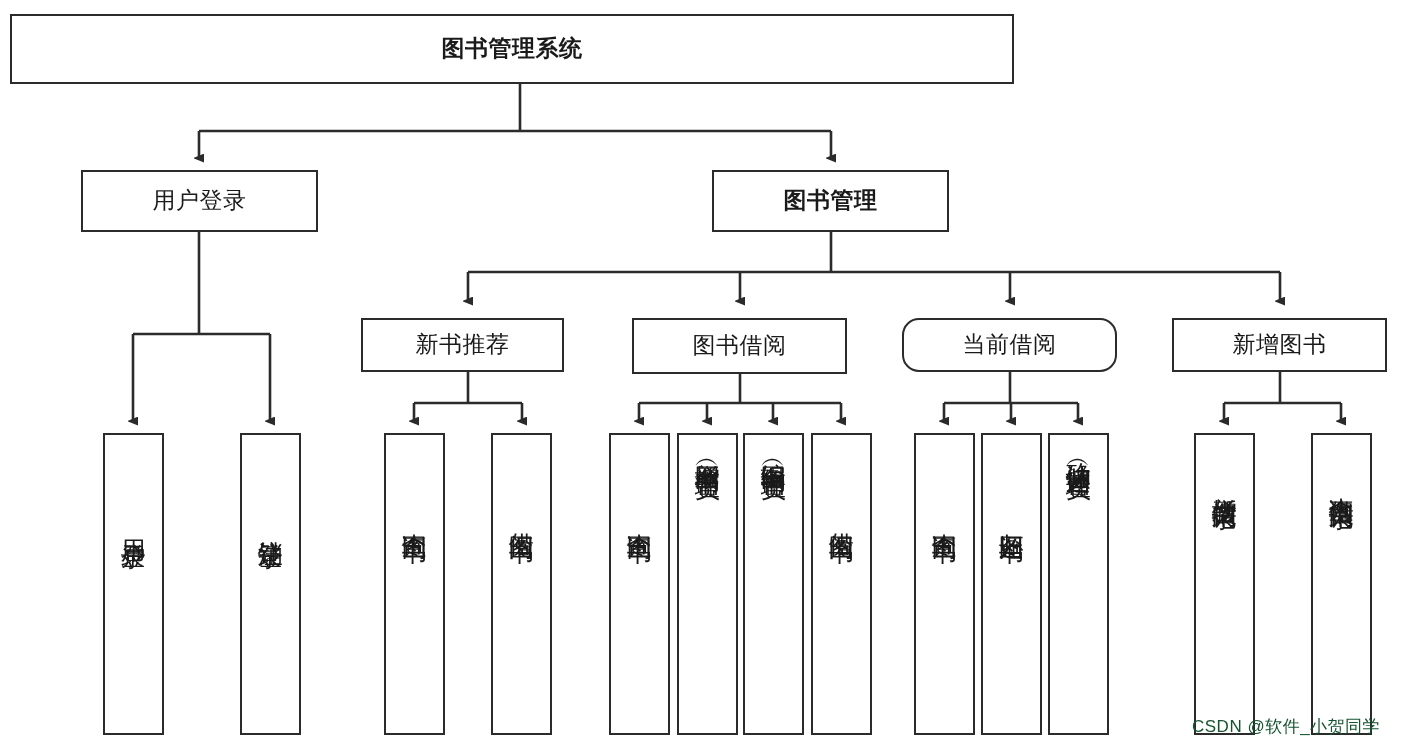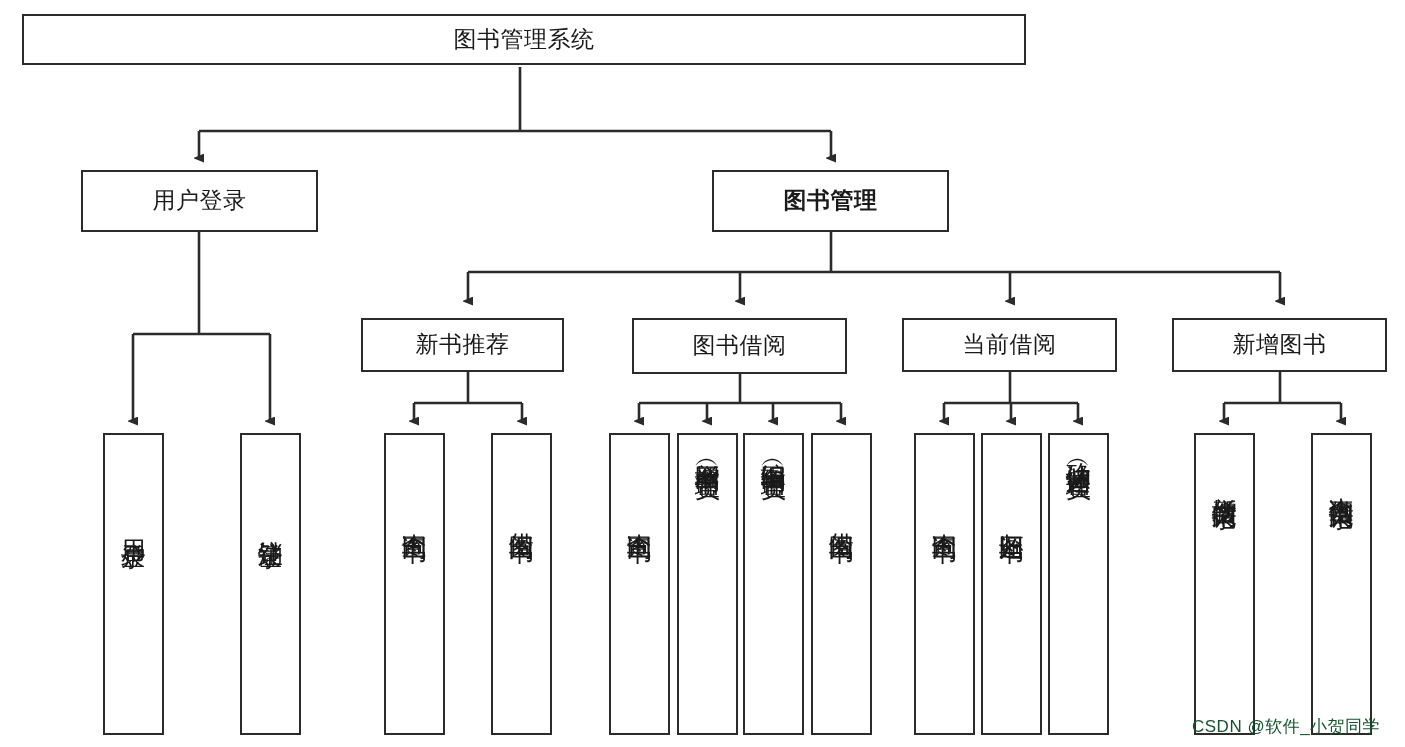--- a/index.html
+++ b/index.html
@@ -122,41 +122,41 @@
       <path d="M1011,403 L1011,421" marker-end="url(#arrow)"></path>
       <path d="M1078,403 L1078,421" marker-end="url(#arrow)"></path>
 
       <path d="M1280,372 L1280,403"></path>
       <path d="M1224,403 L1341,403"></path>
       <path d="M1224,403 L1224,421" marker-end="url(#arrow)"></path>
       <path d="M1341,403 L1341,421" marker-end="url(#arrow)"></path>
     </g>
   </svg>
 
-  <div class="node horiz root" style="left:22px; top:14px; width:1004px; height:51px;">
+  <div class="node horiz root" style="left:10px; top:14px; width:1004px; height:70px;font-weight:bold;">
     <span class="node-label">图书管理系统</span>
   </div>
 
   <div class="node horiz" style="left:81px; top:170px; width:237px; height:62px;">
     <span class="node-label">用户登录</span>
   </div>
 
   <div class="node horiz" style="left:712px; top:170px; width:237px; height:62px;font-weight:bold;">
     <span class="node-label">图书管理</span>
   </div>
 
   <div class="node horiz" style="left:361px; top:318px; width:203px; height:54px;">
     <span class="node-label">新书推荐</span>
   </div>
 
   <div class="node horiz" style="left:632px; top:318px; width:215px; height:56px;">
     <span class="node-label">图书借阅</span>
   </div>
 
-  <div class="node horiz" style="left:902px; top:318px; width:215px; height:54px;">
+  <div class="node horiz" style="left:902px; top:318px; width:215px; height:54px;border-radius:17px;">
     <span class="node-label">当前借阅</span>
   </div>
 
   <div class="node horiz" style="left:1172px; top:318px; width:215px; height:54px;">
     <span class="node-label">新增图书</span>
   </div>
 
   <div class="node vert" style="left:103px; top:433px; width:61px; height:302px; padding-top:85px;">
     <span class="node-label">用户登录</span>
   </div>

